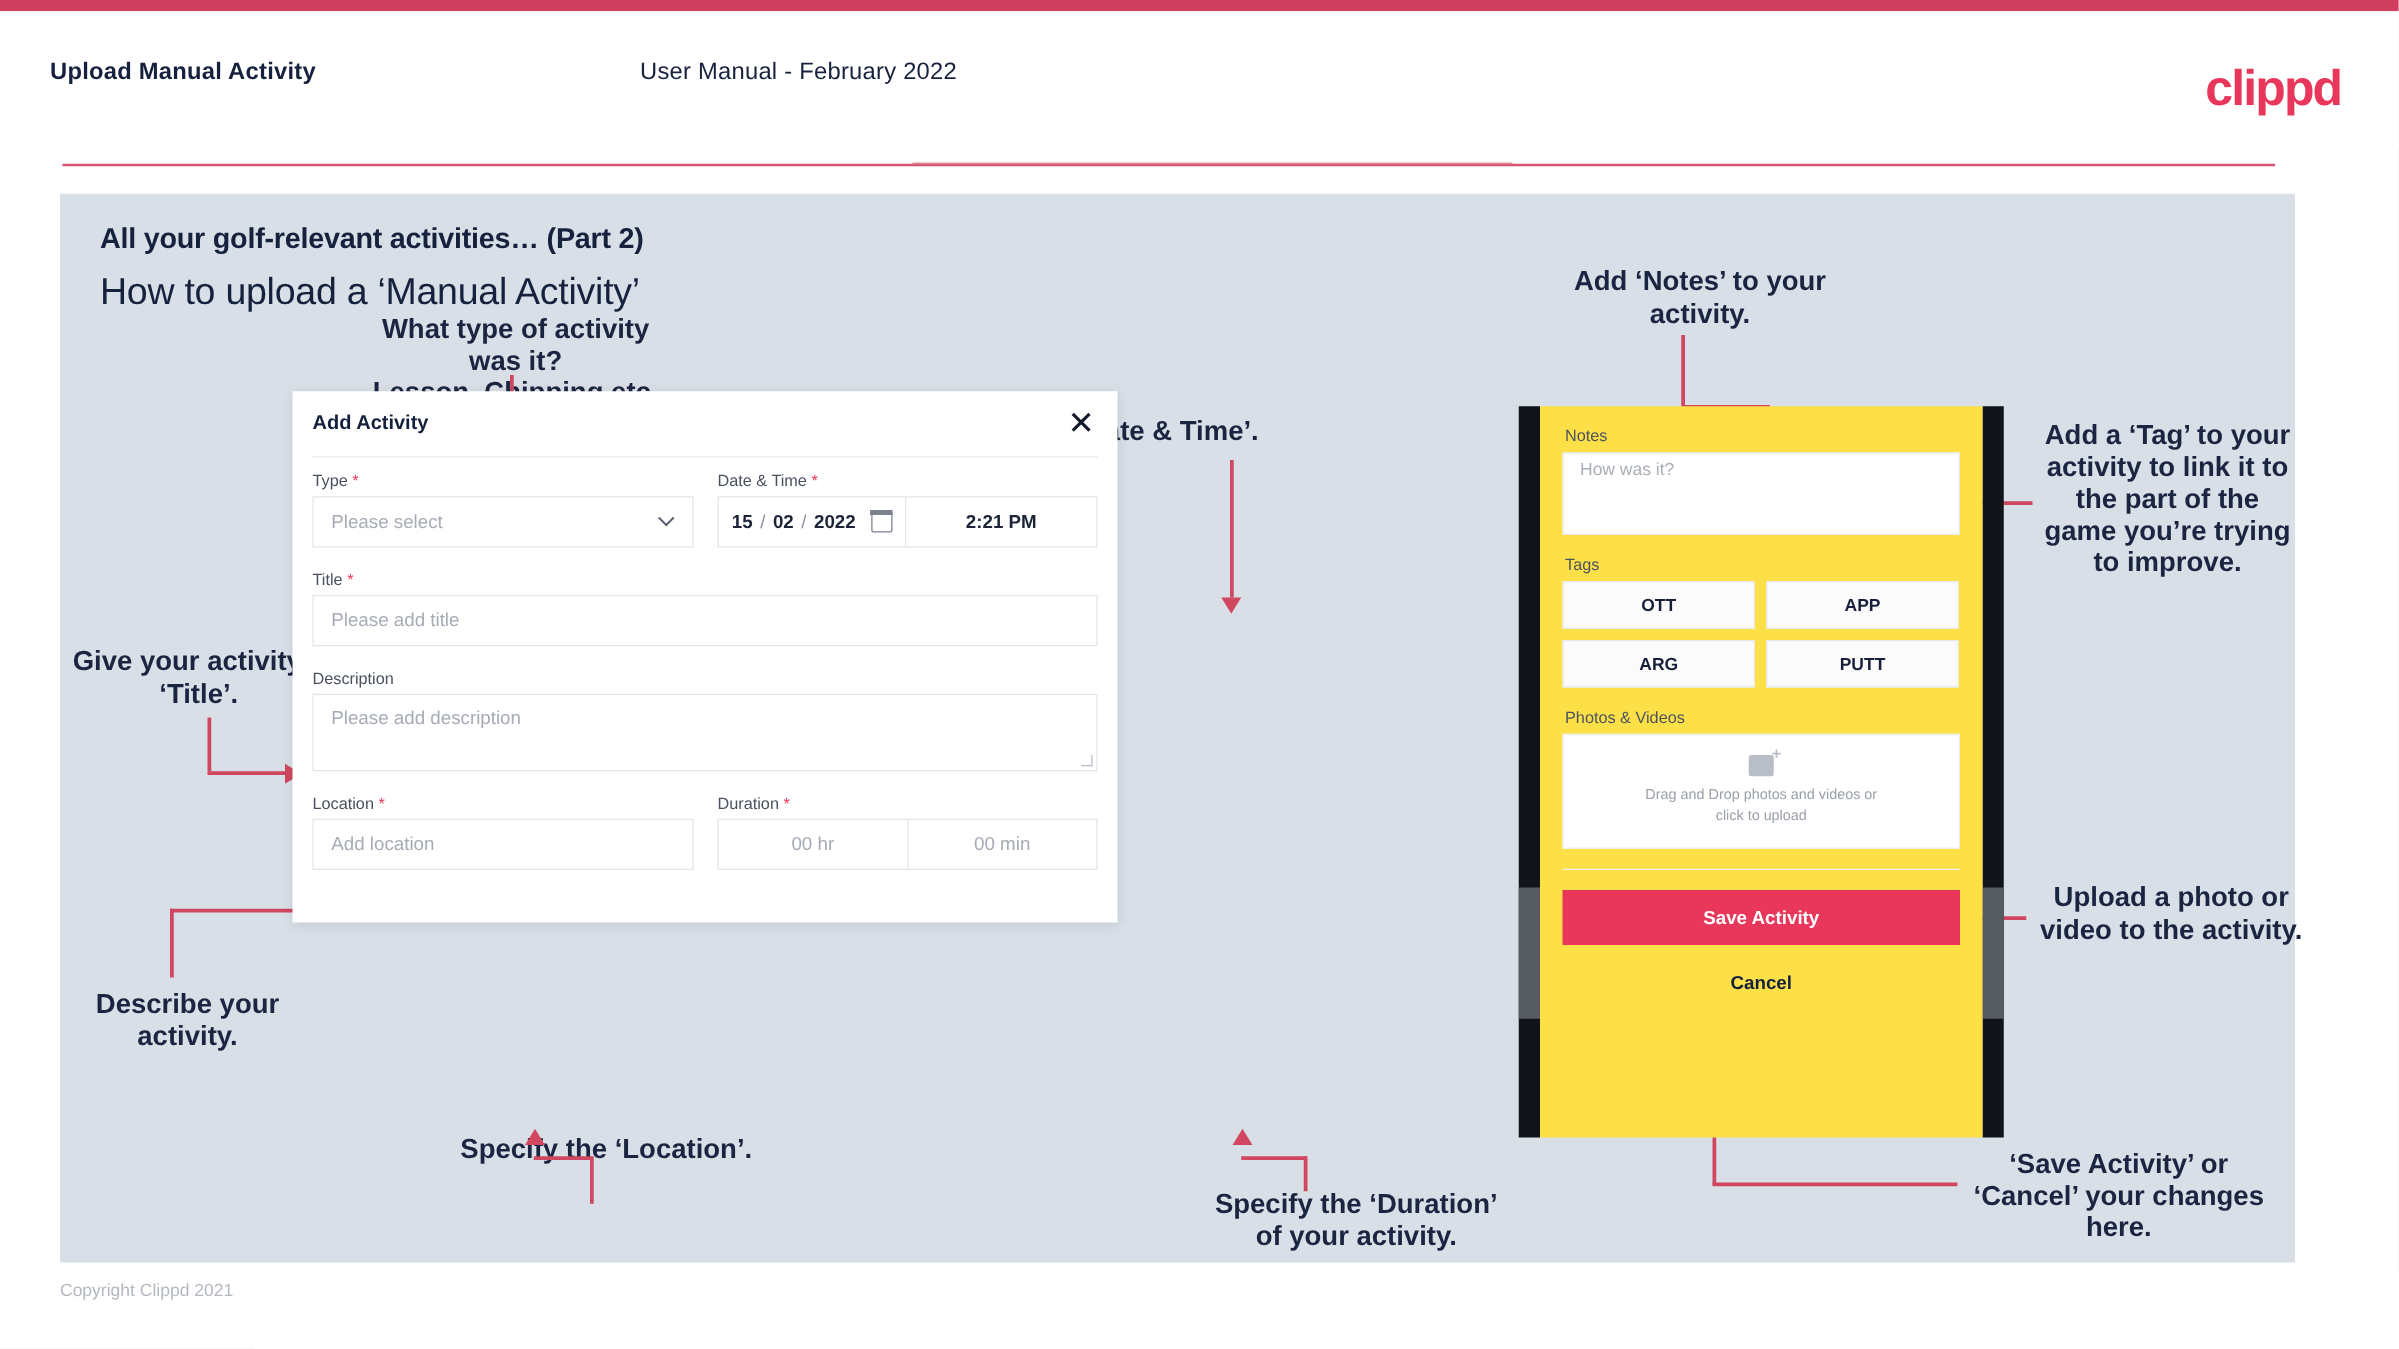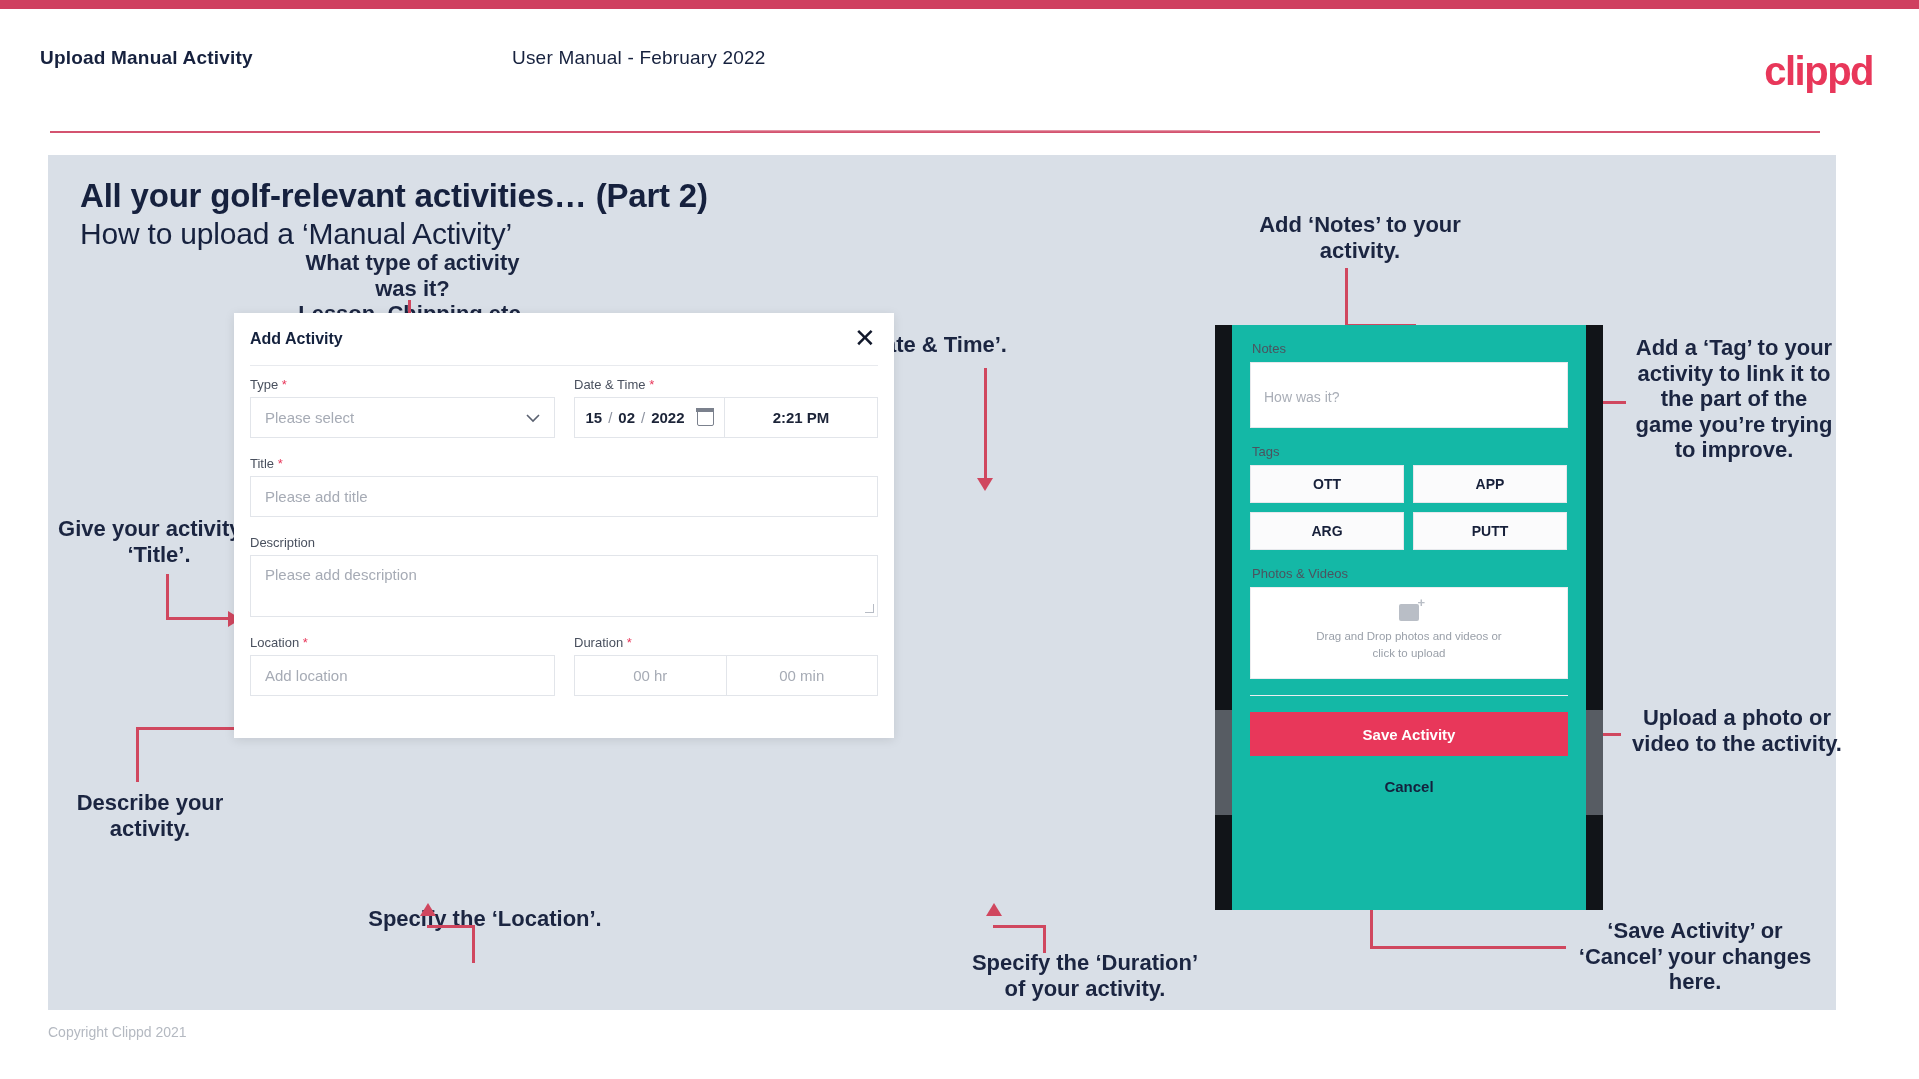--- a/index.html
+++ b/index.html
@@ -40,21 +40,21 @@
     position:absolute;left:730px;top:121px;width:480px;height:2px;
     background:#d9667f;opacity:.7;
   }
   
   .slide{
     position:absolute;left:48px;top:155px;width:1788px;height:855px;
     background:#d9dfe7;
   }
   .slide-title{
     position:absolute;left:32px;top:22px;
-    font-size:33px;font-weight:700;color:#16213e;letter-spacing:-.2px;
+    font-size:23px;font-weight:700;color:#16213e;letter-spacing:-.2px;
   }
   .slide-subtitle{
     position:absolute;left:32px;top:62px;
     font-size:30px;font-weight:400;color:#16213e;letter-spacing:-.2px;
   }
 
   
   .ann{
     position:absolute;
     font-size:22px;line-height:1.16;color:#1b2541;text-align:center;
@@ -146,28 +146,28 @@
   .mb18{margin-bottom:18px;align-items:center;}
 
   
   .phone{
     position:absolute;left:1215px;top:325px;width:388px;height:585px;
   }
   .bezel-l{position:absolute;left:0;top:0;width:17px;height:585px;background:#111418;}
   .bezel-r{position:absolute;right:0;top:0;width:17px;height:585px;background:#111418;}
   .bezel-l .sg, .bezel-r .sg{position:absolute;left:0;width:17px;background:#575c63;}
   .screen{
-    position:absolute;left:17px;top:0;width:354px;height:585px;background:#14b8a6;
+    position:absolute;left:17px;top:0;width:354px;height:585px;background:#fde047;
     overflow:hidden;
   }
   .p-lab{font-size:13px;color:#4c535f;padding:0 0 6px 2px;}
   .p-sec{padding:16px 18px 0 18px;}
   .p-notes{
     box-sizing:border-box;height:66px;border:1px solid #e6e8ec;background:#fff;
-    font-size:14px;color:#a9aeb7;padding:26px 0 0 13px;
+    font-size:14px;color:#a9aeb7;padding:4px 0 0 13px;
   }
   .tags-grid{display:flex;flex-wrap:wrap;gap:9px;}
   .tag{
     box-sizing:border-box;width:calc(50% - 5px);height:38px;border:1px solid #e6e8ec;
     background:#fbfbfc;display:flex;align-items:center;justify-content:center;
     font-size:14px;font-weight:700;color:#17203a;
   }
   .dropzone{
     box-sizing:border-box;height:92px;border:1px solid #ececef;background:#fff;
     display:flex;flex-direction:column;align-items:center;justify-content:center;gap:7px;

